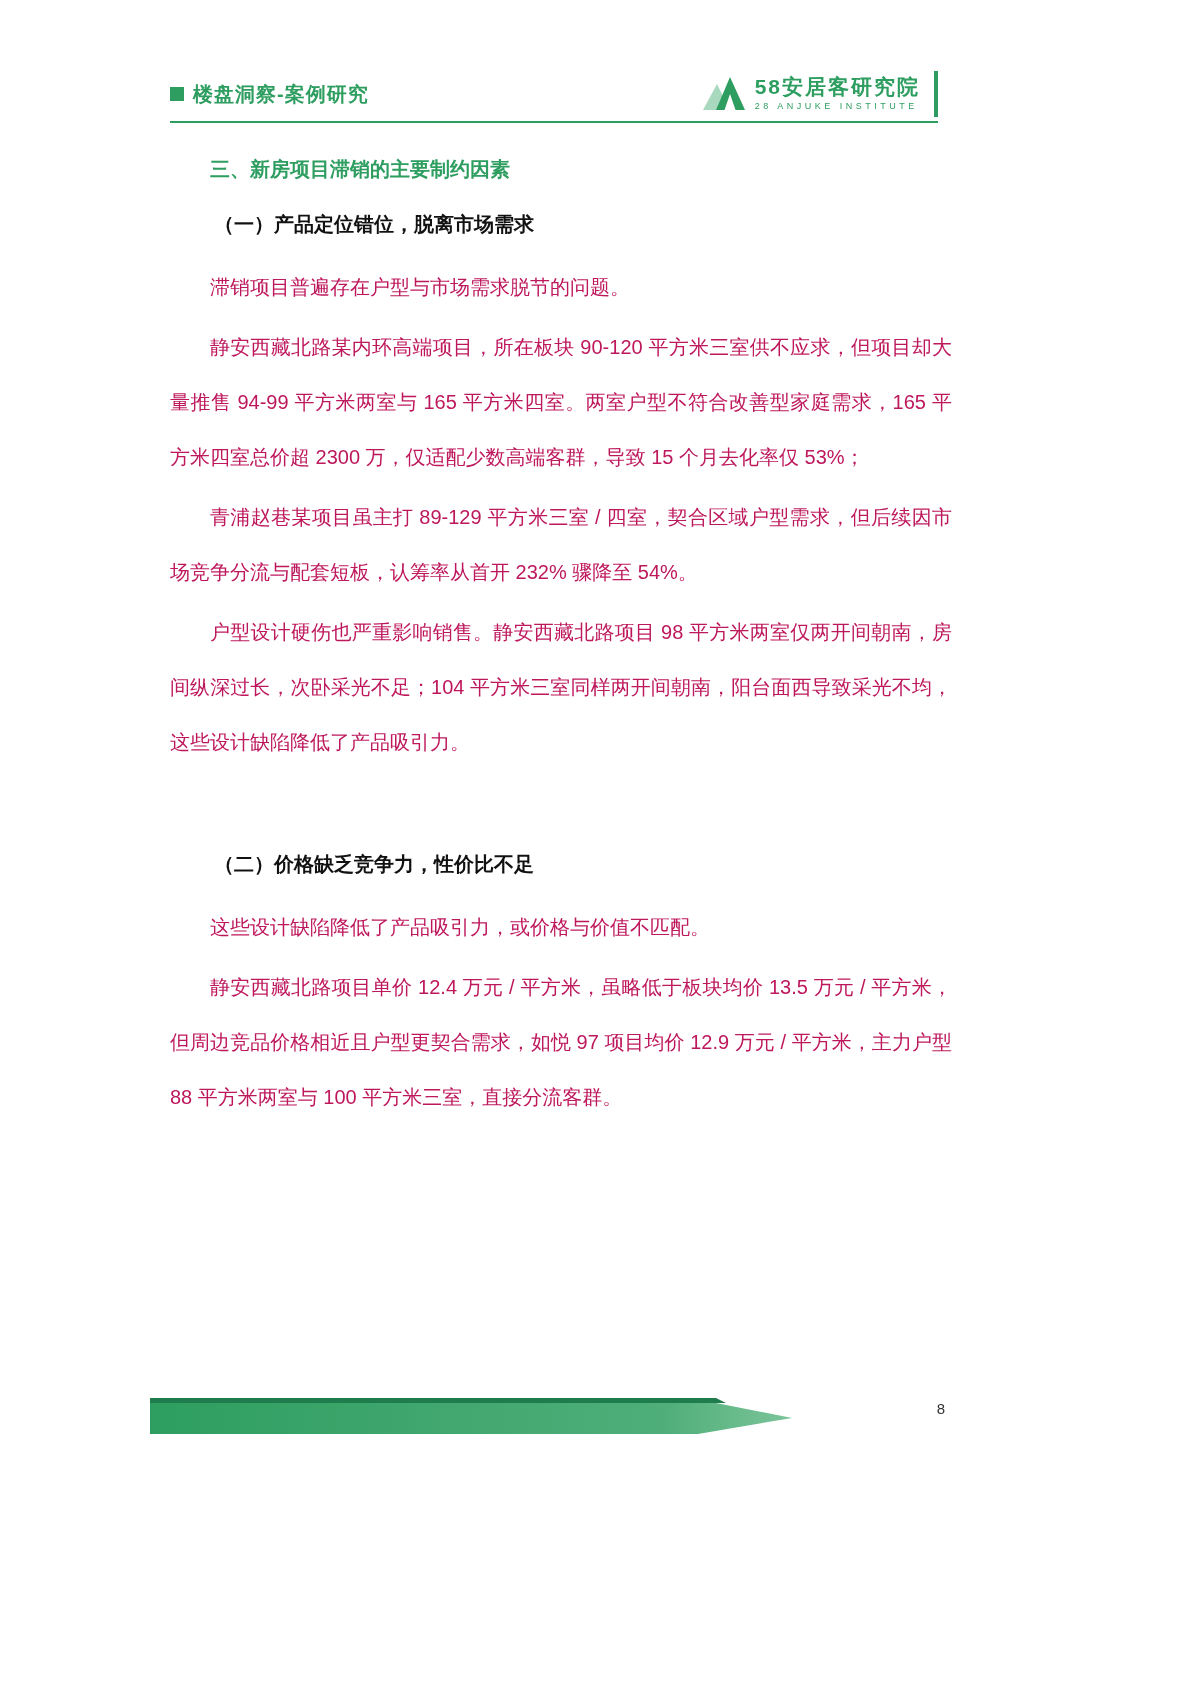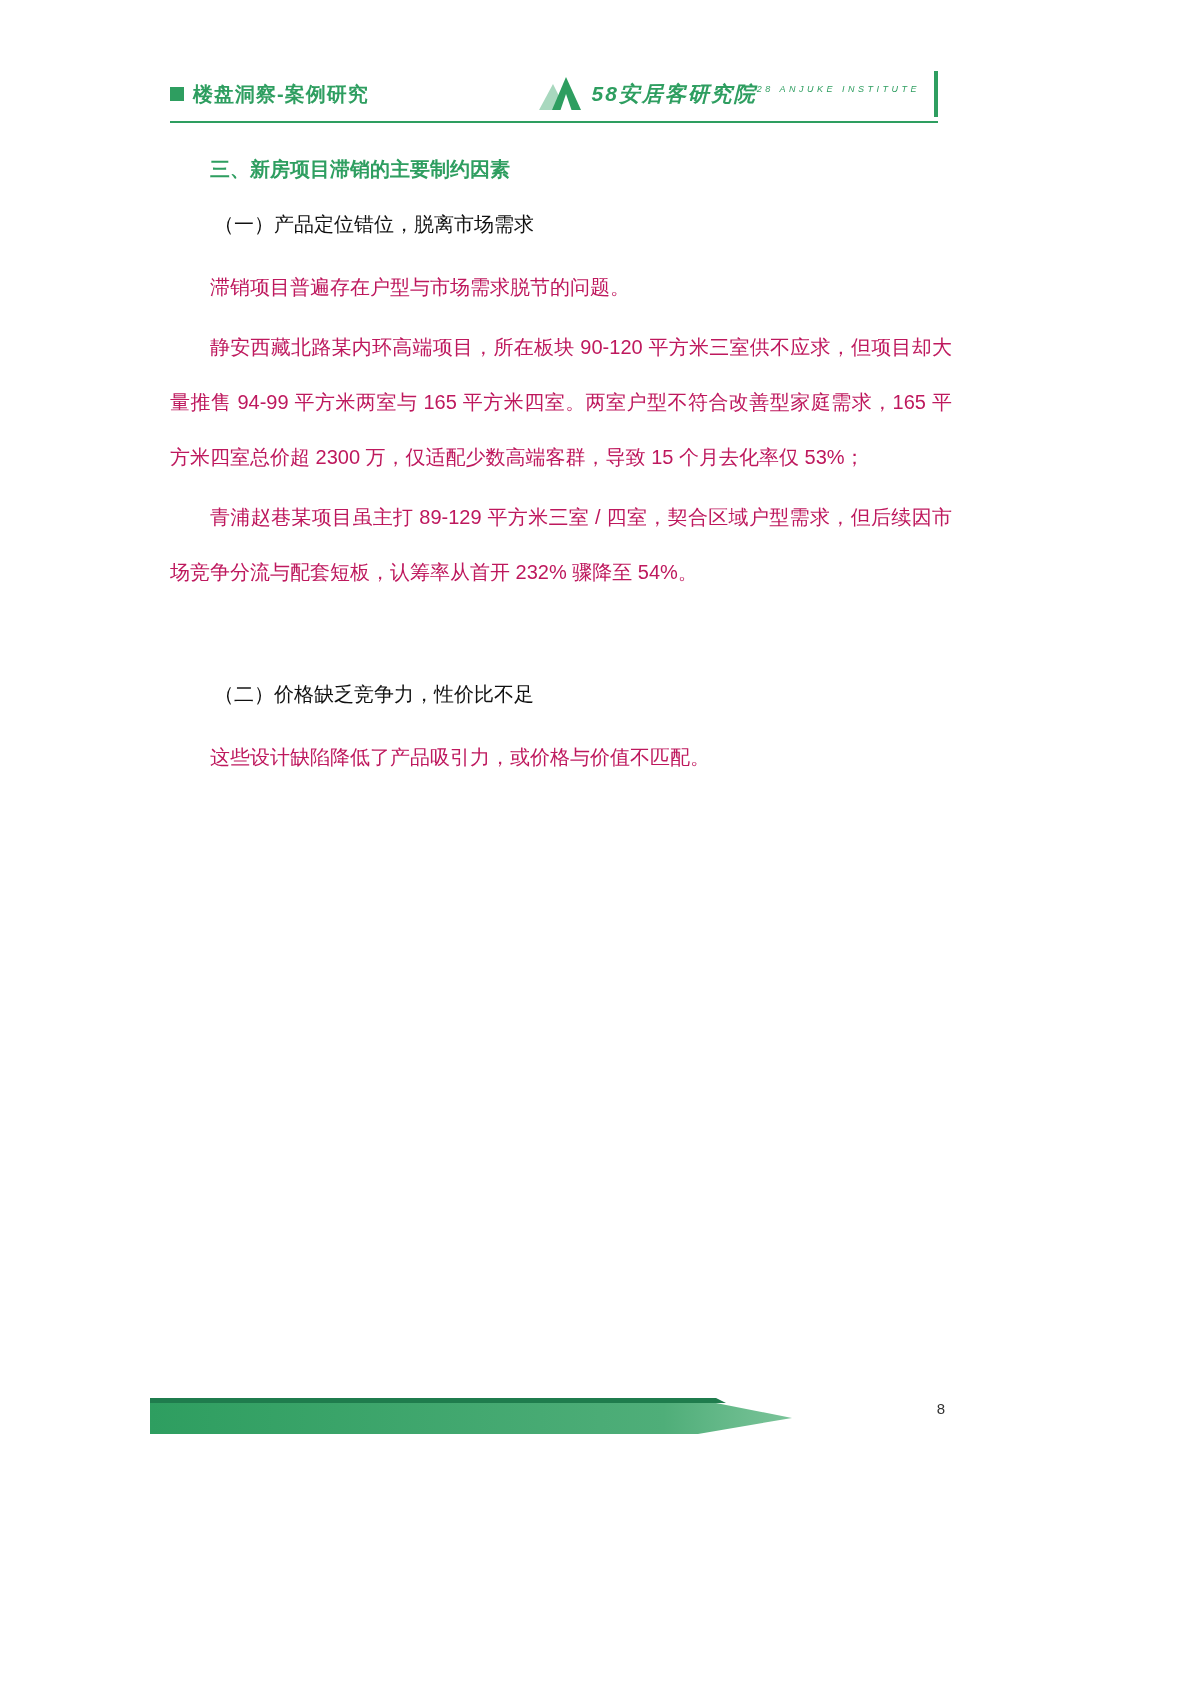--- a/index.html
+++ b/index.html
@@ -34,21 +34,21 @@
     margin-right: 9px;
   }
   .header-title {
     color: #2E9E60;
     font-size: 20px;
     font-weight: 700;
     letter-spacing: 1px;
   }
   .header-right { display: flex; align-items: center; }
   .logo-mark { margin-right: 8px; }
-  .logo-text { display: flex; flex-direction: row; justify-content: center; font-style: italic; }
+  .logo-text { display: flex; flex-direction: column; justify-content: center; }
   .logo-title {
     color: #2E9E60;
     font-size: 21px;
     font-weight: 600;
     letter-spacing: 2px;
     line-height: 24px;
   }
   .logo-subtitle {
     color: #2E9E60;
     font-size: 9px;
@@ -81,21 +81,21 @@
   .section-title {
     color: #2E9E60;
     font-size: 20px;
     font-weight: 700;
     line-height: 55px;
     text-indent: 2em;
   }
   .sub-heading {
     color: #111111;
     font-size: 20px;
-    font-weight: 400;
+    font-weight: 700;
     line-height: 55px;
     text-indent: 2.2em;
     margin-bottom: 8px;
   }
   .sub-heading.second {
     margin-top: 67px;
   }
   .content p {
     font-size: 20px;
     line-height: 55px;
@@ -148,23 +148,25 @@
   </header>
   <div class="header-rule"></div>
 
   <main class="content">
     <h2 class="section-title">三、新房项目滞销的主要制约因素</h2>
 
     <h3 class="sub-heading">（一）产品定位错位，脱离市场需求</h3>
     <p>滞销项目普遍存在户型与市场需求脱节的问题。</p>
     <p>静安西藏北路某内环高端项目，所在板块 90-120 平方米三室供不应求，但项目却大量推售 94-99 平方米两室与 165 平方米四室。两室户型不符合改善型家庭需求，165 平方米四室总价超 2300 万，仅适配少数高端客群，导致 15 个月去化率仅 53%；</p>
     <p>青浦赵巷某项目虽主打 89-129 平方米三室 / 四室，契合区域户型需求，但后续因市场竞争分流与配套短板，认筹率从首开 232% 骤降至 54%。</p>
+    <p>户型设计硬伤也严重影响销售。静安西藏北路项目 98 平方米两室仅两开间朝南，房间纵深过长，次卧采光不足；104 平方米三室同样两开间朝南，阳台面西导致采光不均，这些设计缺陷降低了产品吸引力。</p>
 
     <h3 class="sub-heading second">（二）价格缺乏竞争力，性价比不足</h3>
     <p>这些设计缺陷降低了产品吸引力，或价格与价值不匹配。</p>
+    <p>静安西藏北路项目单价 12.4 万元 / 平方米，虽略低于板块均价 13.5 万元 / 平方米，但周边竞品价格相近且户型更契合需求，如悦 97 项目均价 12.9 万元 / 平方米，主力户型 88 平方米两室与 100 平方米三室，直接分流客群。</p>
   </main>
 
   <span class="footer-ribbon">
     <svg width="645" height="40" viewBox="0 0 645 40" xmlns="http://www.w3.org/2000/svg">
       <defs>
         <linearGradient id="ribbonGrad" x1="0" y1="0" x2="1" y2="0">
           <stop offset="0" stop-color="#2E9E60"></stop>
           <stop offset="0.8" stop-color="#4FAE79"></stop>
           <stop offset="1" stop-color="#7CC49A"></stop>
         </linearGradient>

